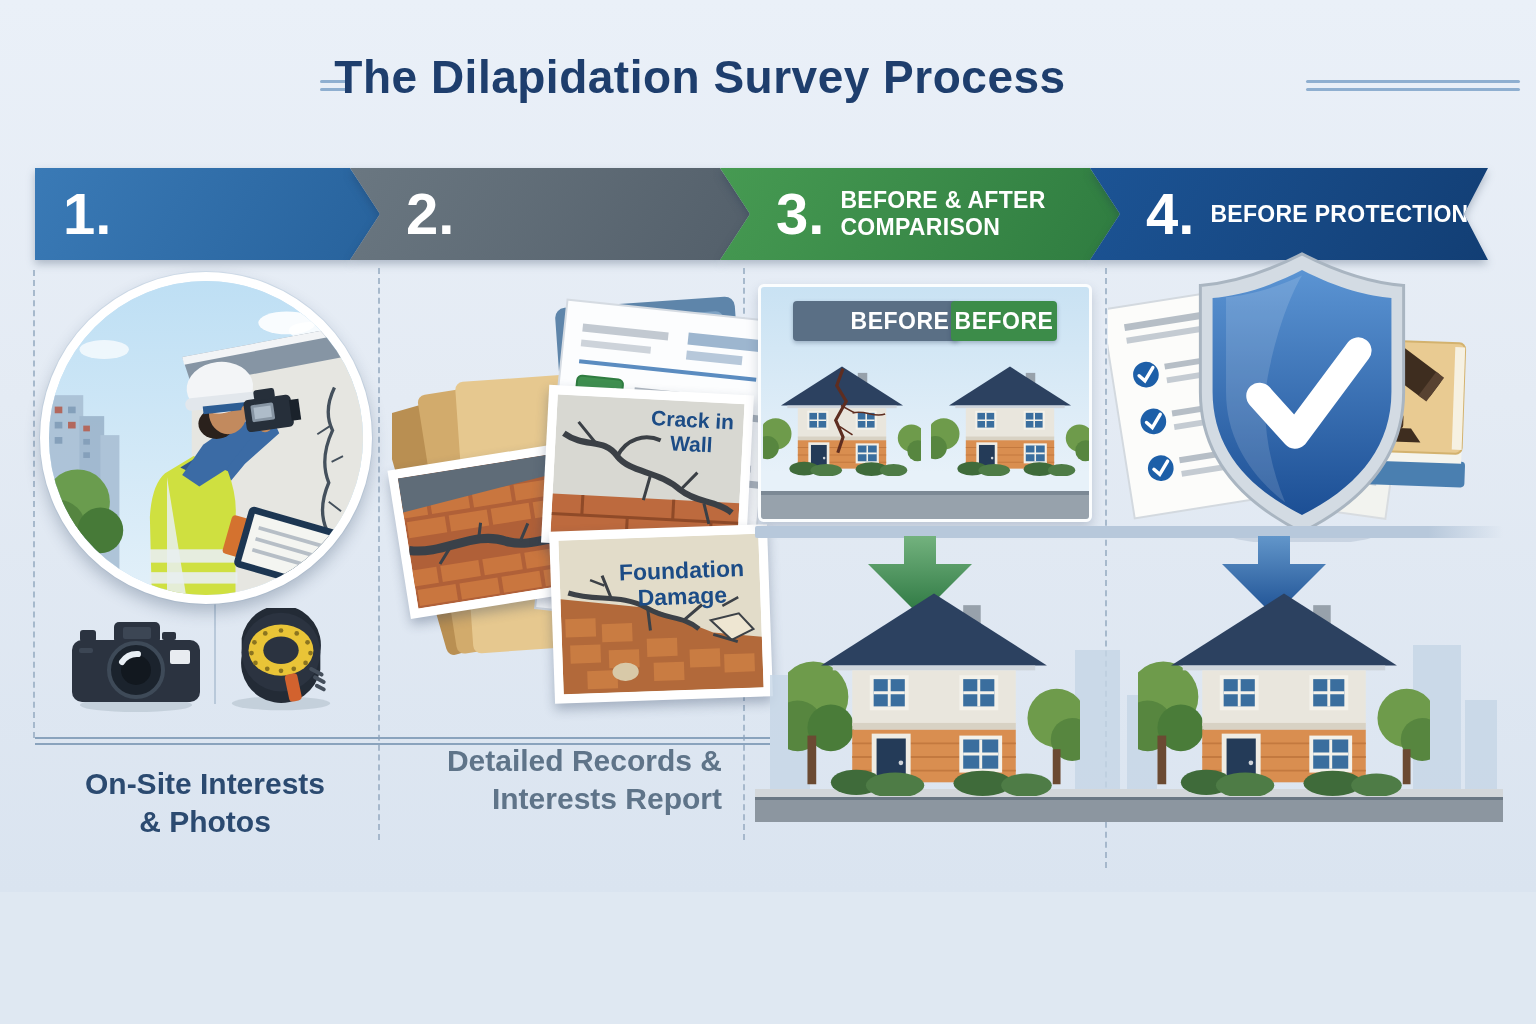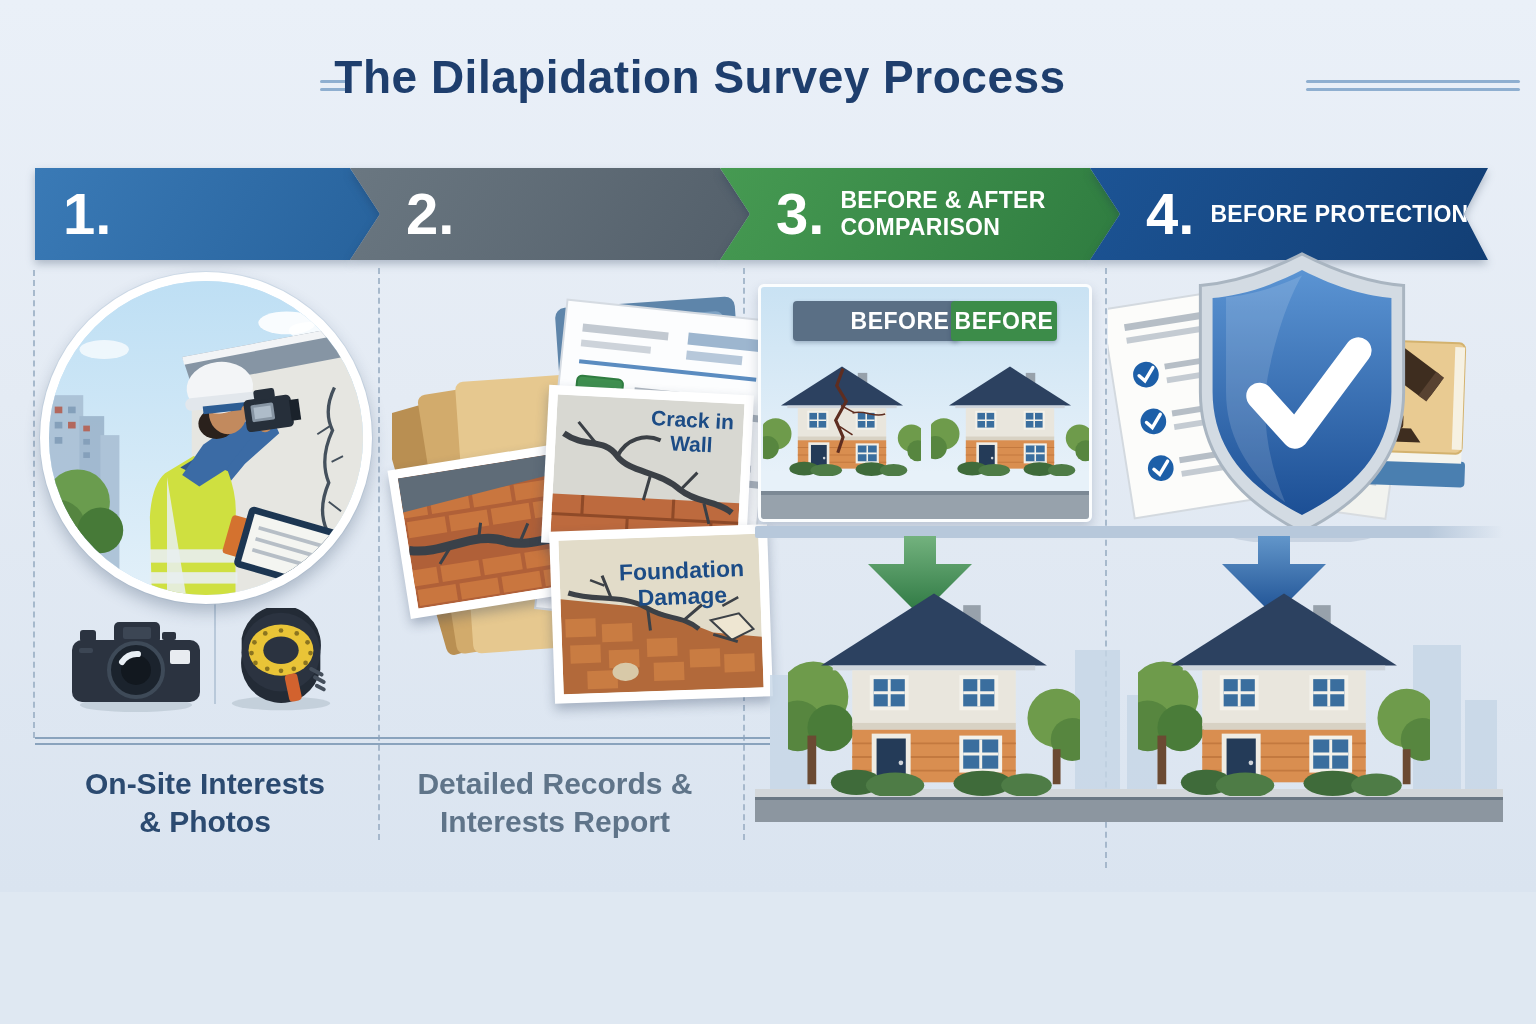--- a/index.html
+++ b/index.html
@@ -76,21 +76,21 @@
   .sidewalk{position:absolute;left:755px;top:789px;width:748px;height:8px;background:#d3d7da;}
   .road{position:absolute;left:755px;top:797px;width:748px;height:22px;background:#8c96a0;border-top:3px solid #6b7884;}
   .house{position:absolute;width:292px;height:224px;}
   .house svg,.down-arrow svg,.city svg,.tool-icon svg{display:block;width:100%;height:100%;}
   
   .legal-art{position:absolute;left:1108px;top:246px;width:388px;height:296px;}
   .legal-art svg{display:block;width:100%;height:100%;}
   
   .caption{position:absolute;width:334px;text-align:center;font-weight:bold;font-size:30px;line-height:1.28;color:#2b4a70;}
   .cap1{left:38px;top:765px;}
-  .cap2{left:388px;top:765px;color:#5f7489;}
+  .cap2{left:388px;top:742px;color:#5f7489;text-align:right;}
   .cap3{left:758px;top:833px;}
   .cap4{left:1110px;top:833px;}
 </style>
 </head>
 <body>
 
 <div class="canvas">
 
   <svg width="0" height="0" style="position:absolute" aria-hidden="true">
     <defs>

